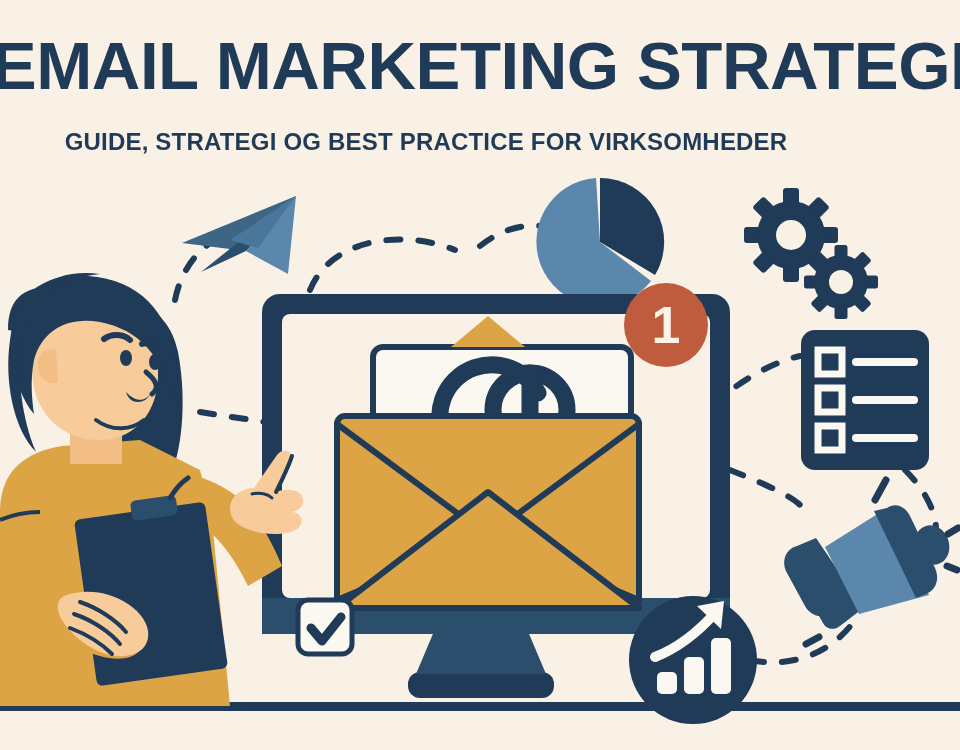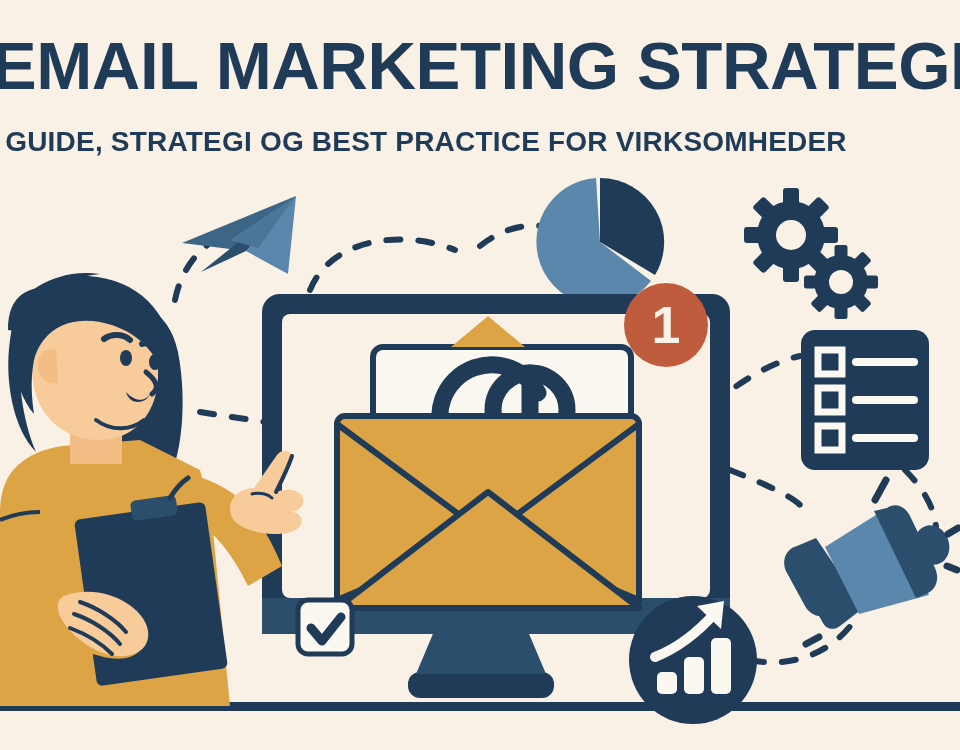--- a/index.html
+++ b/index.html
@@ -49,21 +49,21 @@
   #subtitle {
     margin: 0;
     padding: 0;
     position: absolute;
     left: 0;
     top: 127px;
     width: 852px;
     color: #1f3b58;
     font-family: "Liberation Sans Narrow", "Liberation Sans", sans-serif;
     font-weight: 700;
-    font-size: 28px;
+    font-size: 24px;
     line-height: 30px;
     letter-spacing: 0.2px;
     white-space: nowrap;
   }
   .badge-num {
     position: absolute;
     left: 624px;
     top: 283px;
     width: 84px;
     height: 84px;

